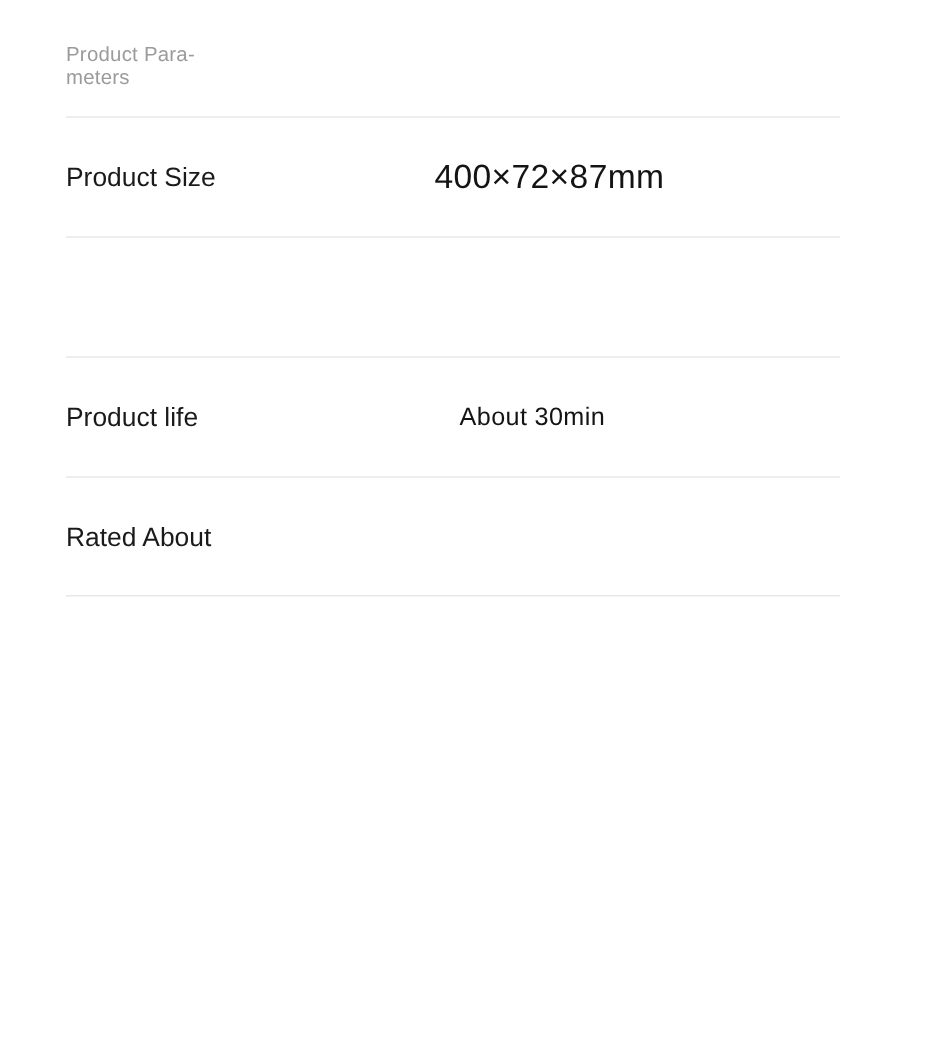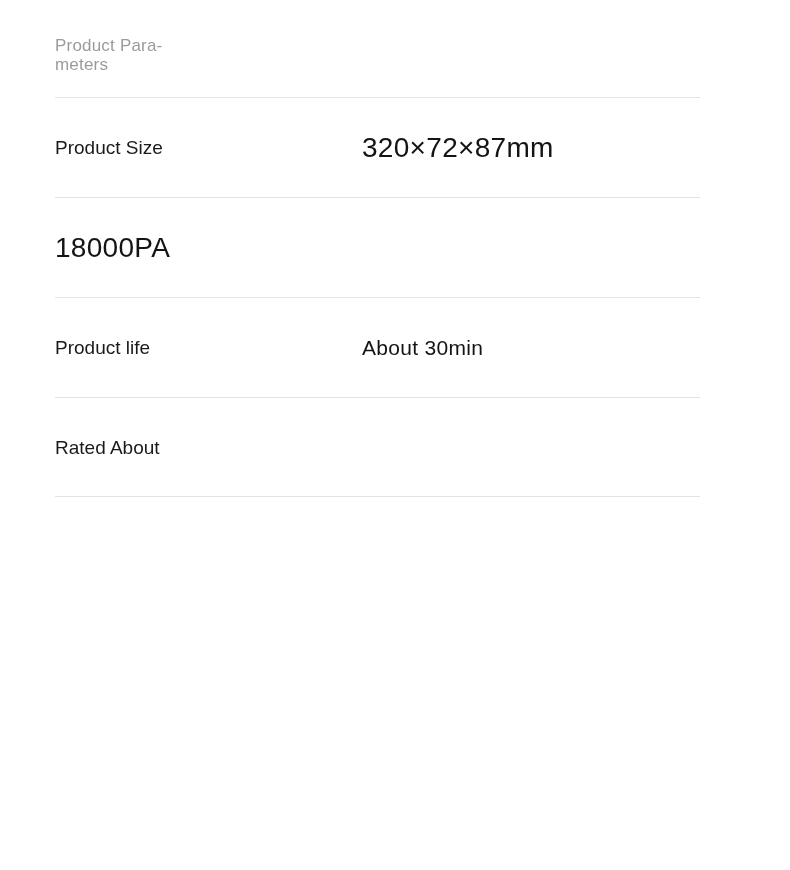--- a/index.html
+++ b/index.html
@@ -50,21 +50,21 @@
     height: 100px;
     border-top: 1px solid #e3e3e3;
   }
   .spec-row:last-child {
     border-bottom: 1px solid #e3e3e3;
   }
 
   .spec-label {
     width: 307px;
     flex: 0 0 307px;
-    font-size: 19px;
+    font-size: 22px;
     line-height: 19px;
     color: #1a1a1a;
     font-weight: 400;
     padding-right: 10px;
     box-sizing: border-box;
   }
   .spec-label.narrow {
     font-size: 13.5px;
     line-height: 15px;
     max-width: 92px;
@@ -74,38 +74,38 @@
     flex: 1 1 auto;
     font-size: 28px;
     line-height: 32px;
     color: #141414;
     font-weight: 400;
     letter-spacing: 0.3px;
   }
   .spec-value.small {
     font-size: 21px;
     line-height: 24px;
+    margin-left: 21px;
   }
 </style>
 </head>
 <body>
 
 <div class="spec-sheet">
 
   <div class="spec-title">Product Para-<br>meters</div>
 
   <div class="spec-table">
 
     <div class="spec-row">
       <div class="spec-label">Product Size</div>
-      <div class="spec-value">320×72×87mm</div>
+      <div class="spec-value">400×72×87mm</div>
     </div>
 
     <div class="spec-row">
-      <div class="spec-value">18000PA</div>
     </div>
 
     <div class="spec-row">
       <div class="spec-label">Product life</div>
       <div class="spec-value small">About 30min</div>
     </div>
 
     <div class="spec-row">
       <div class="spec-label">Rated About</div>
     </div>

